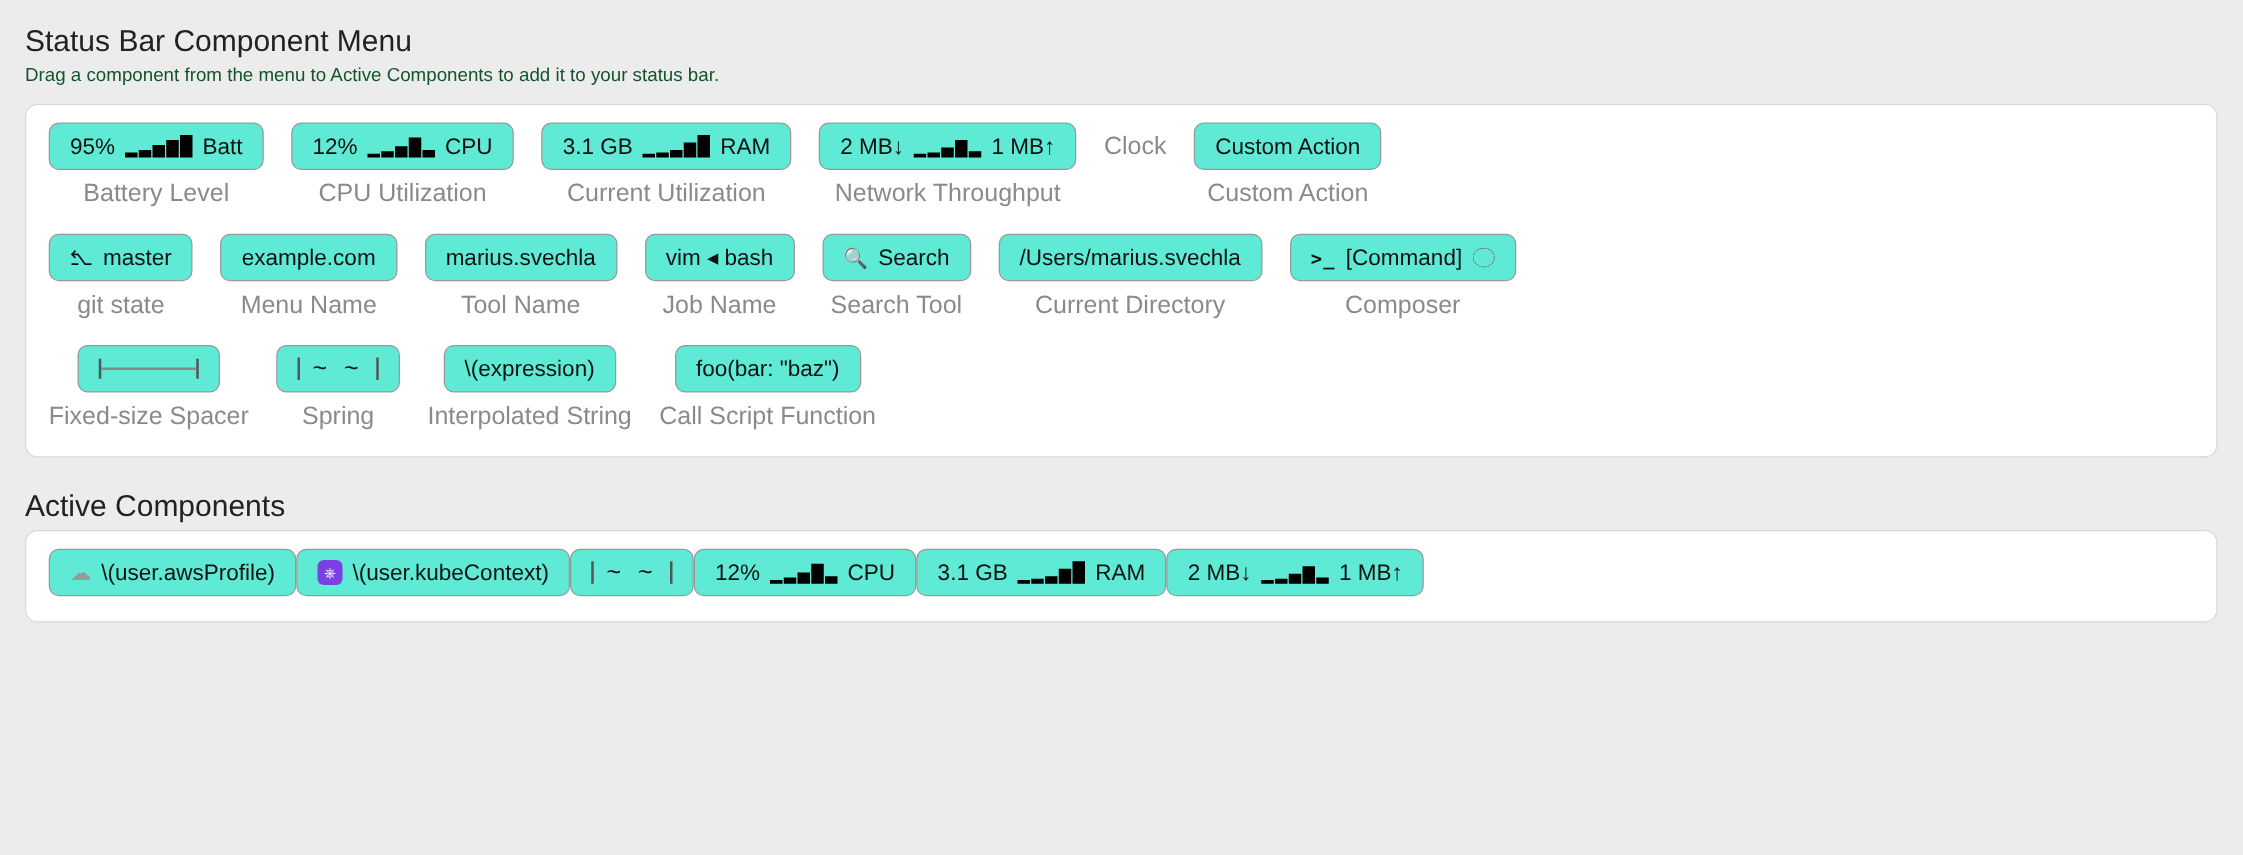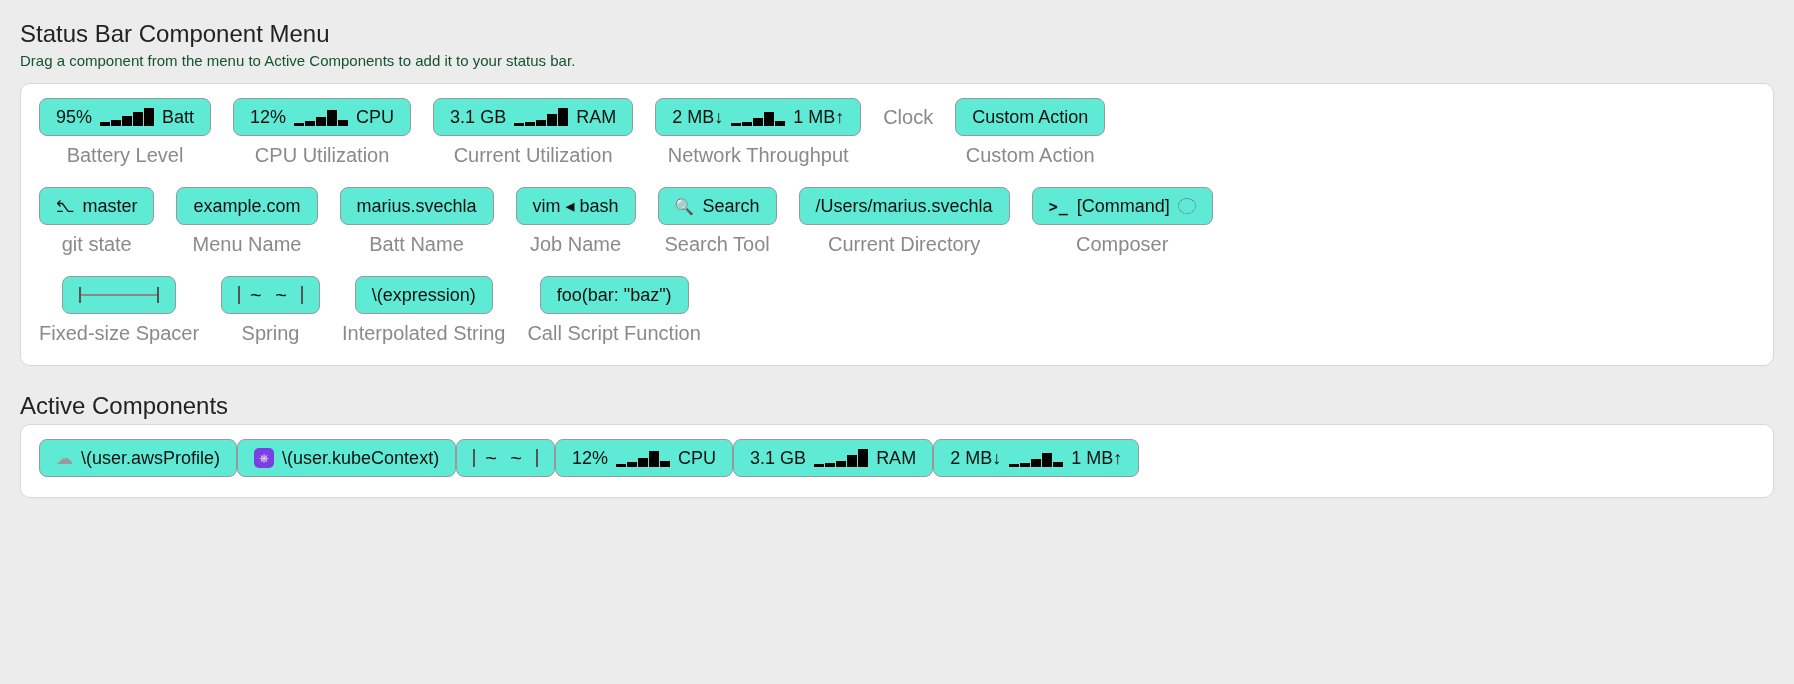--- a/index.html
+++ b/index.html
@@ -202,21 +202,21 @@
       <div class="item">
         <div class="chip">
           <span>example.com</span>
         </div>
         <div class="chip-label">Menu Name</div>
       </div>
       <div class="item">
         <div class="chip">
           <span>marius.svechla</span>
         </div>
-        <div class="chip-label">Batt Name</div>
+        <div class="chip-label">Tool Name</div>
       </div>
       <div class="item">
         <div class="chip">
           <span>vim ◂ bash</span>
         </div>
         <div class="chip-label">Job Name</div>
       </div>
       <div class="item">
         <div class="chip">
           <span class="icon-search"></span>

